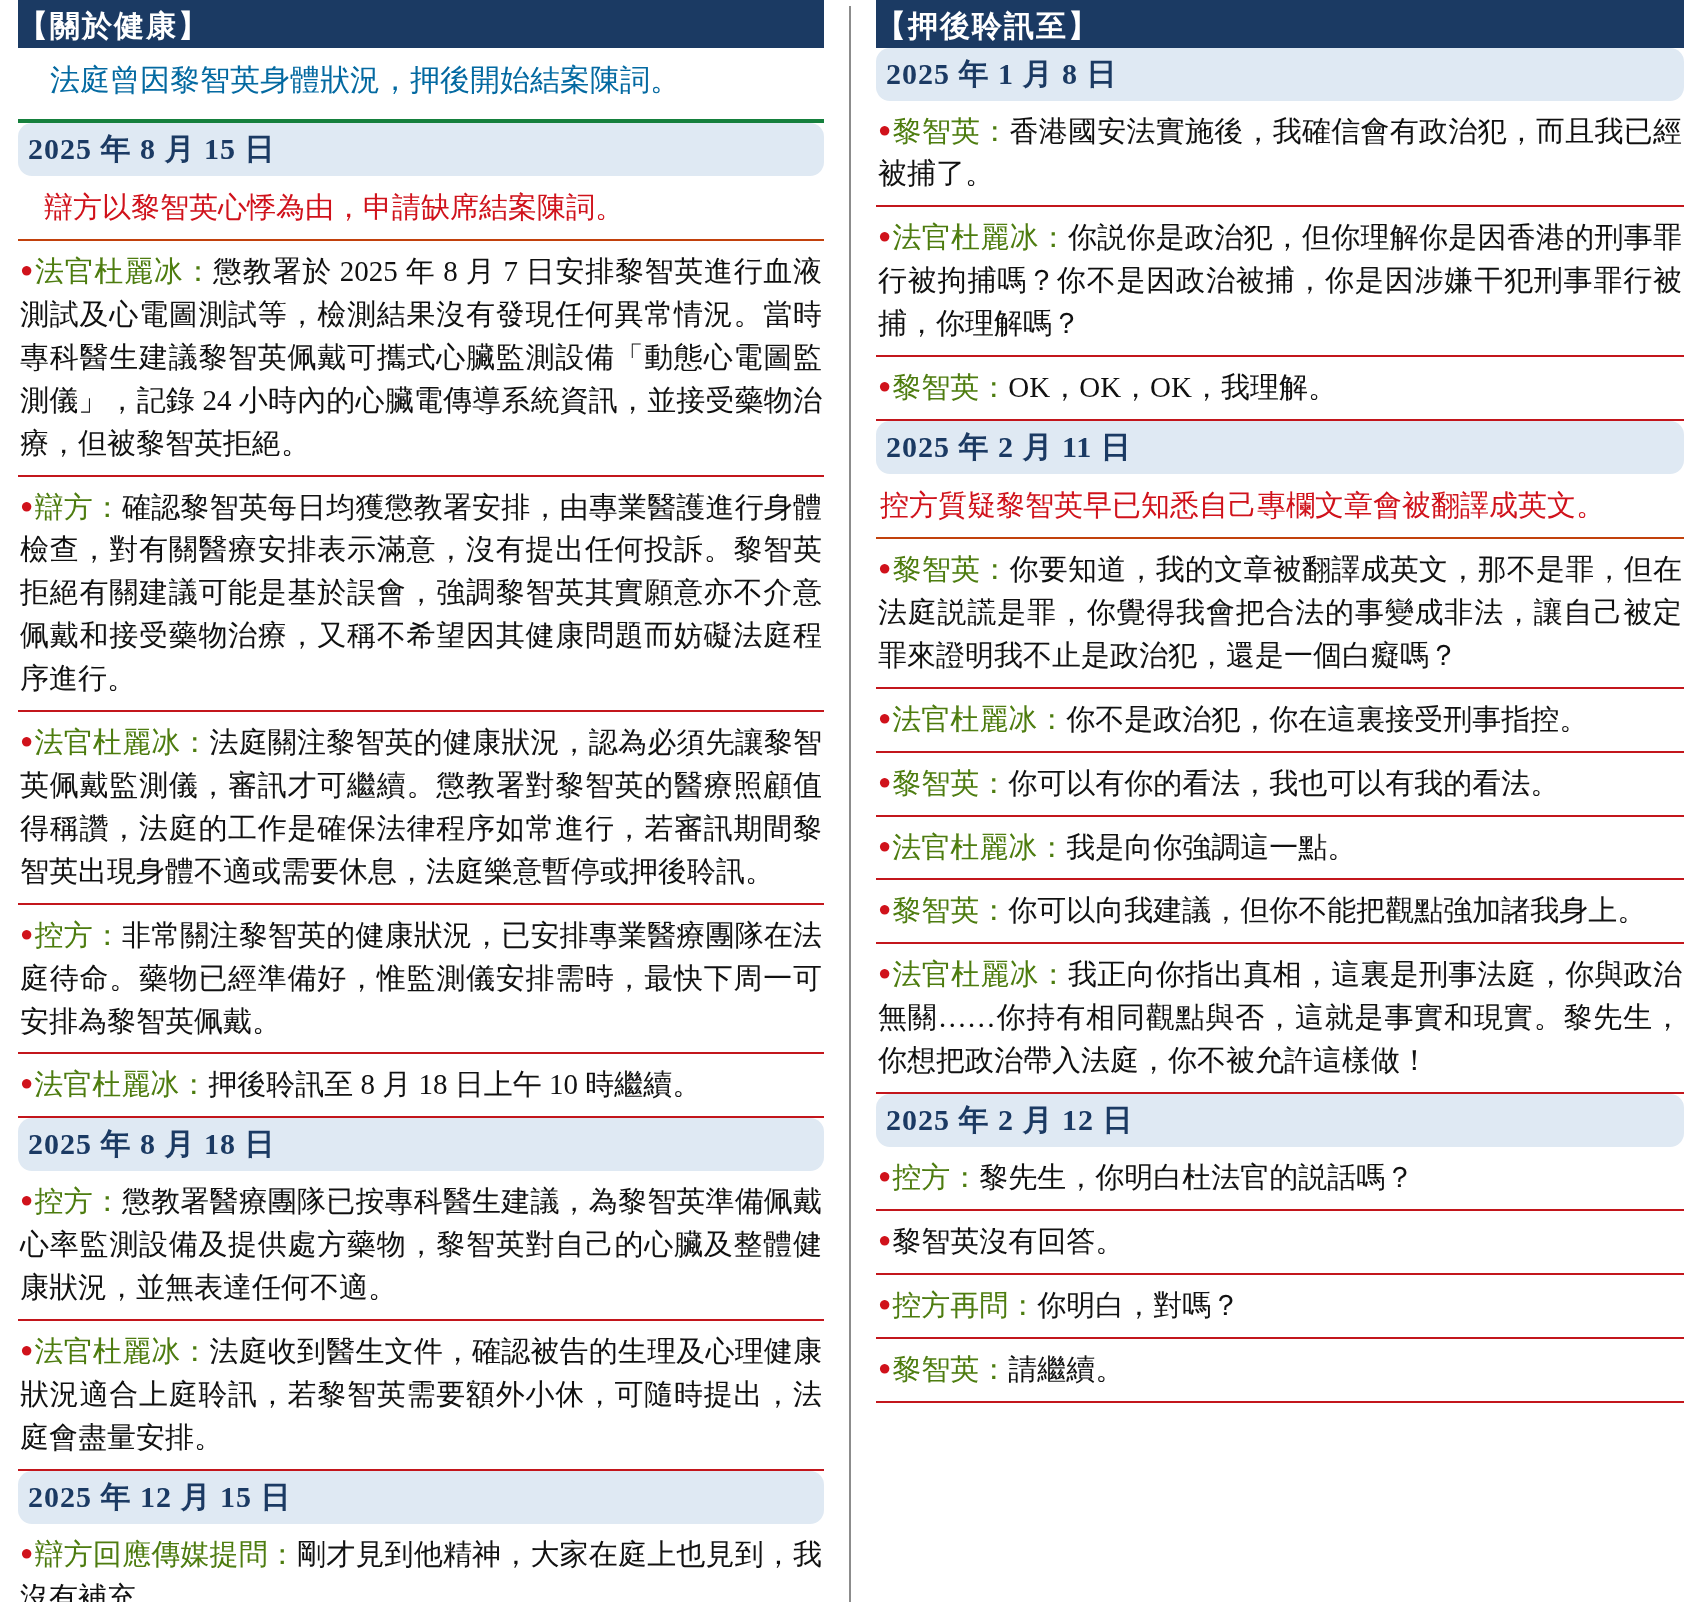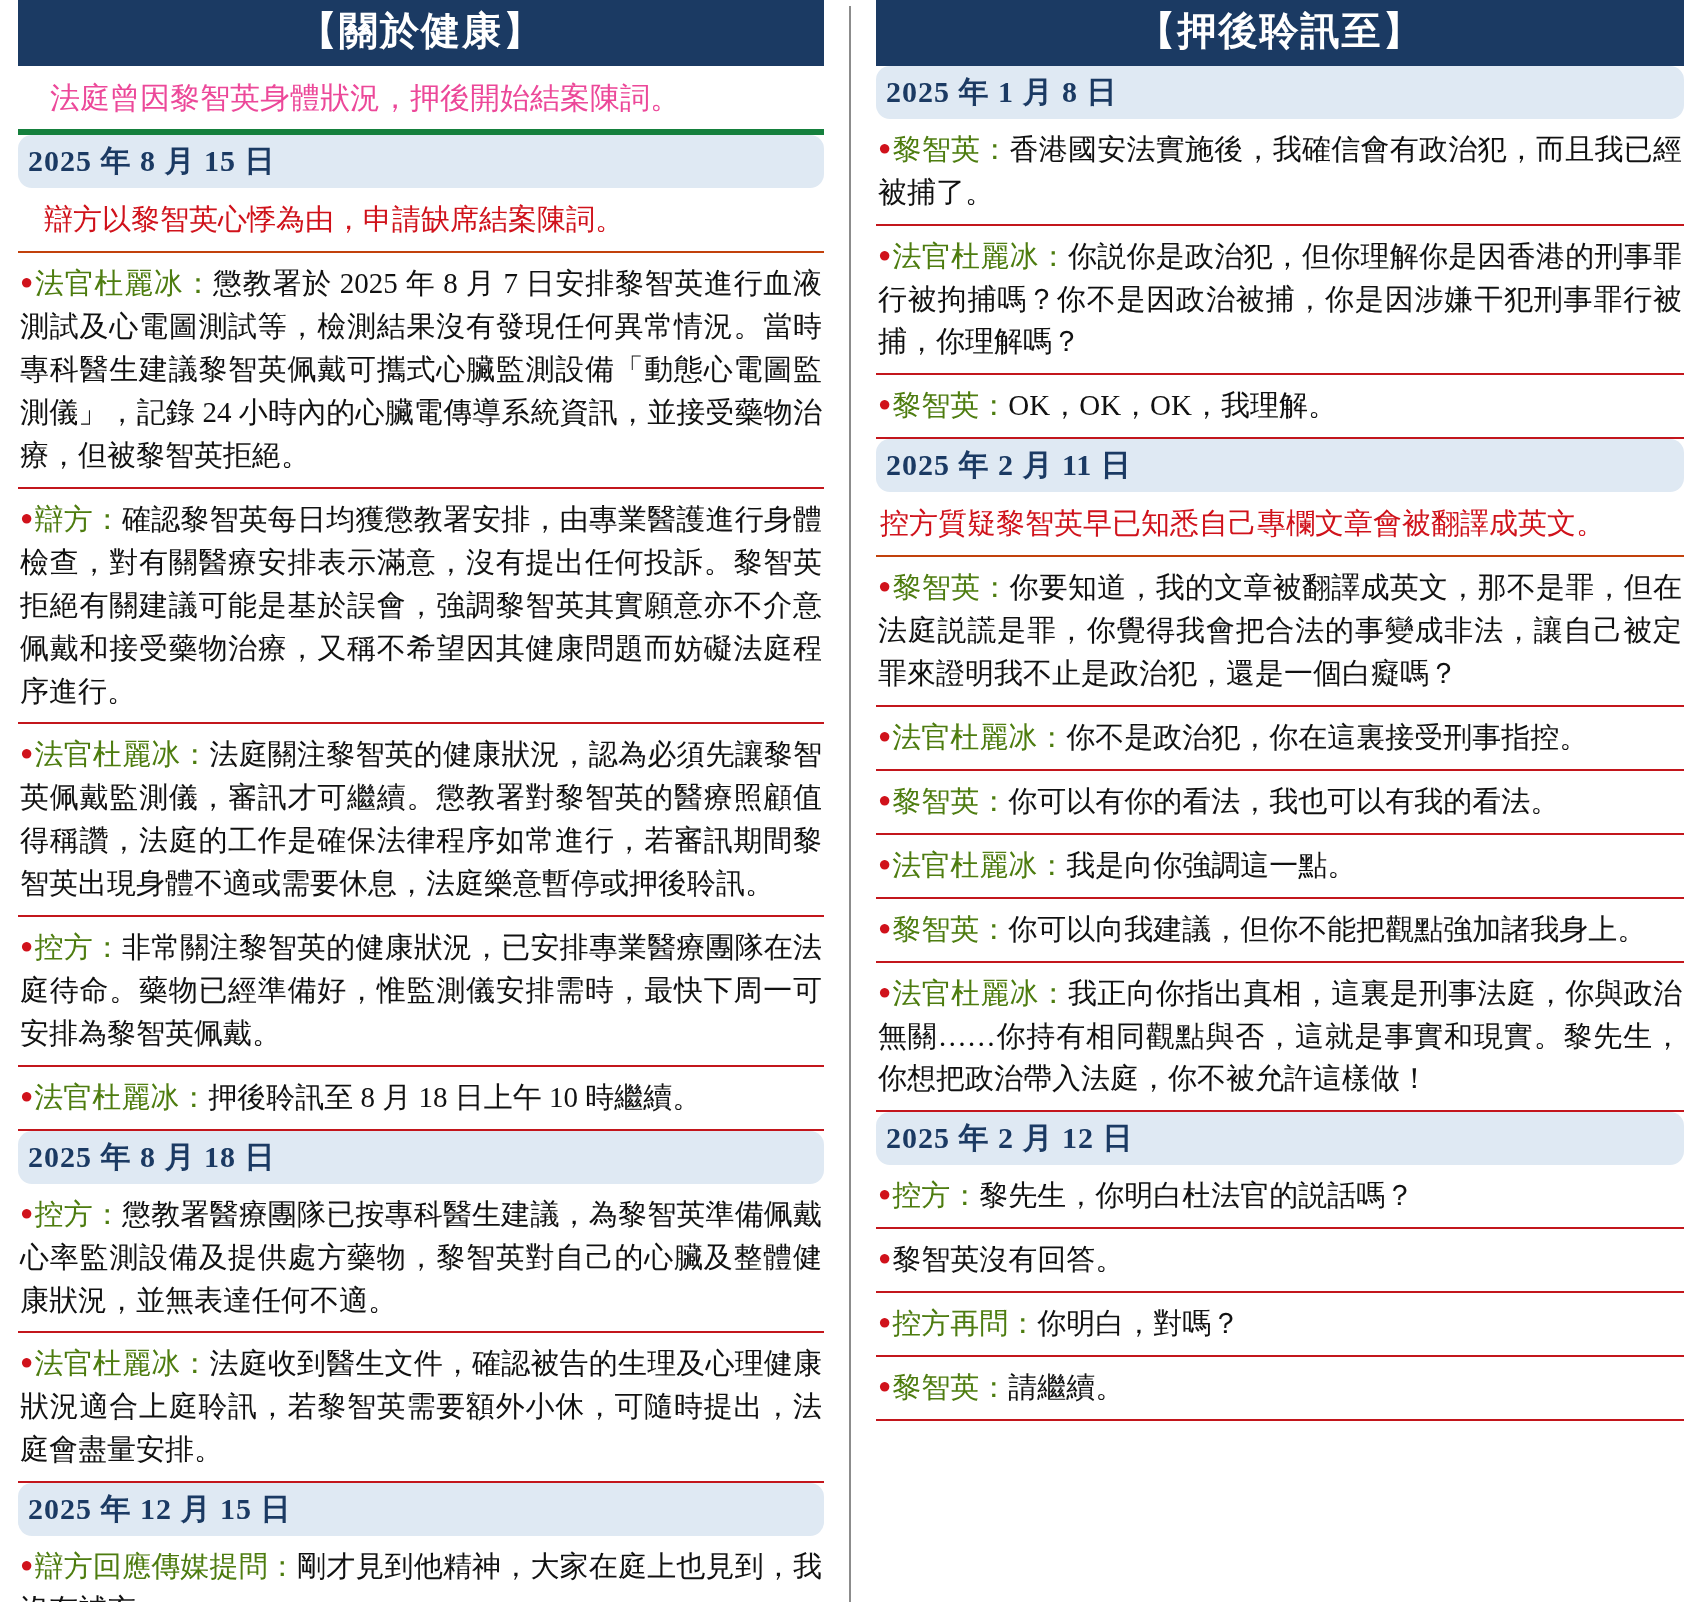--- a/index.html
+++ b/index.html
@@ -35,34 +35,34 @@
     position: absolute;
     left: 849px;
     top: 6px;
     bottom: 6px;
     width: 2px;
     background: #8c8c8c;
   }
   .header {
     background: #1b3a63;
     color: #ffffff;
-    text-align: center;
-    font-size: 39px;
+    text-align: left;
+    font-size: 30px;
     font-weight: bold;
     letter-spacing: 2px;
-    padding: 9px 0 12px 0;
+    padding: 9px 0 4px 0;
     line-height: 1.15;
     font-family: "Liberation Serif", "DejaVu Serif", serif;
   }
   .lede {
     font-size: 30px;
     line-height: 1.45;
-    padding: 10px 2px 10px 32px;
-    color: #ec4899;
-    border-bottom: 6px solid #15803d;
+    padding: 10px 2px 18px 32px;
+    color: #0369a1;
+    border-bottom: 4px solid #15803d;
   }
   .datebar {
     background: #dfe9f3;
     color: #1b3a63;
     font-weight: bold;
     font-size: 30px;
     padding: 8px 10px 9px 10px;
     letter-spacing: 1px;
     line-height: 1.2;
     border-radius: 14px;

